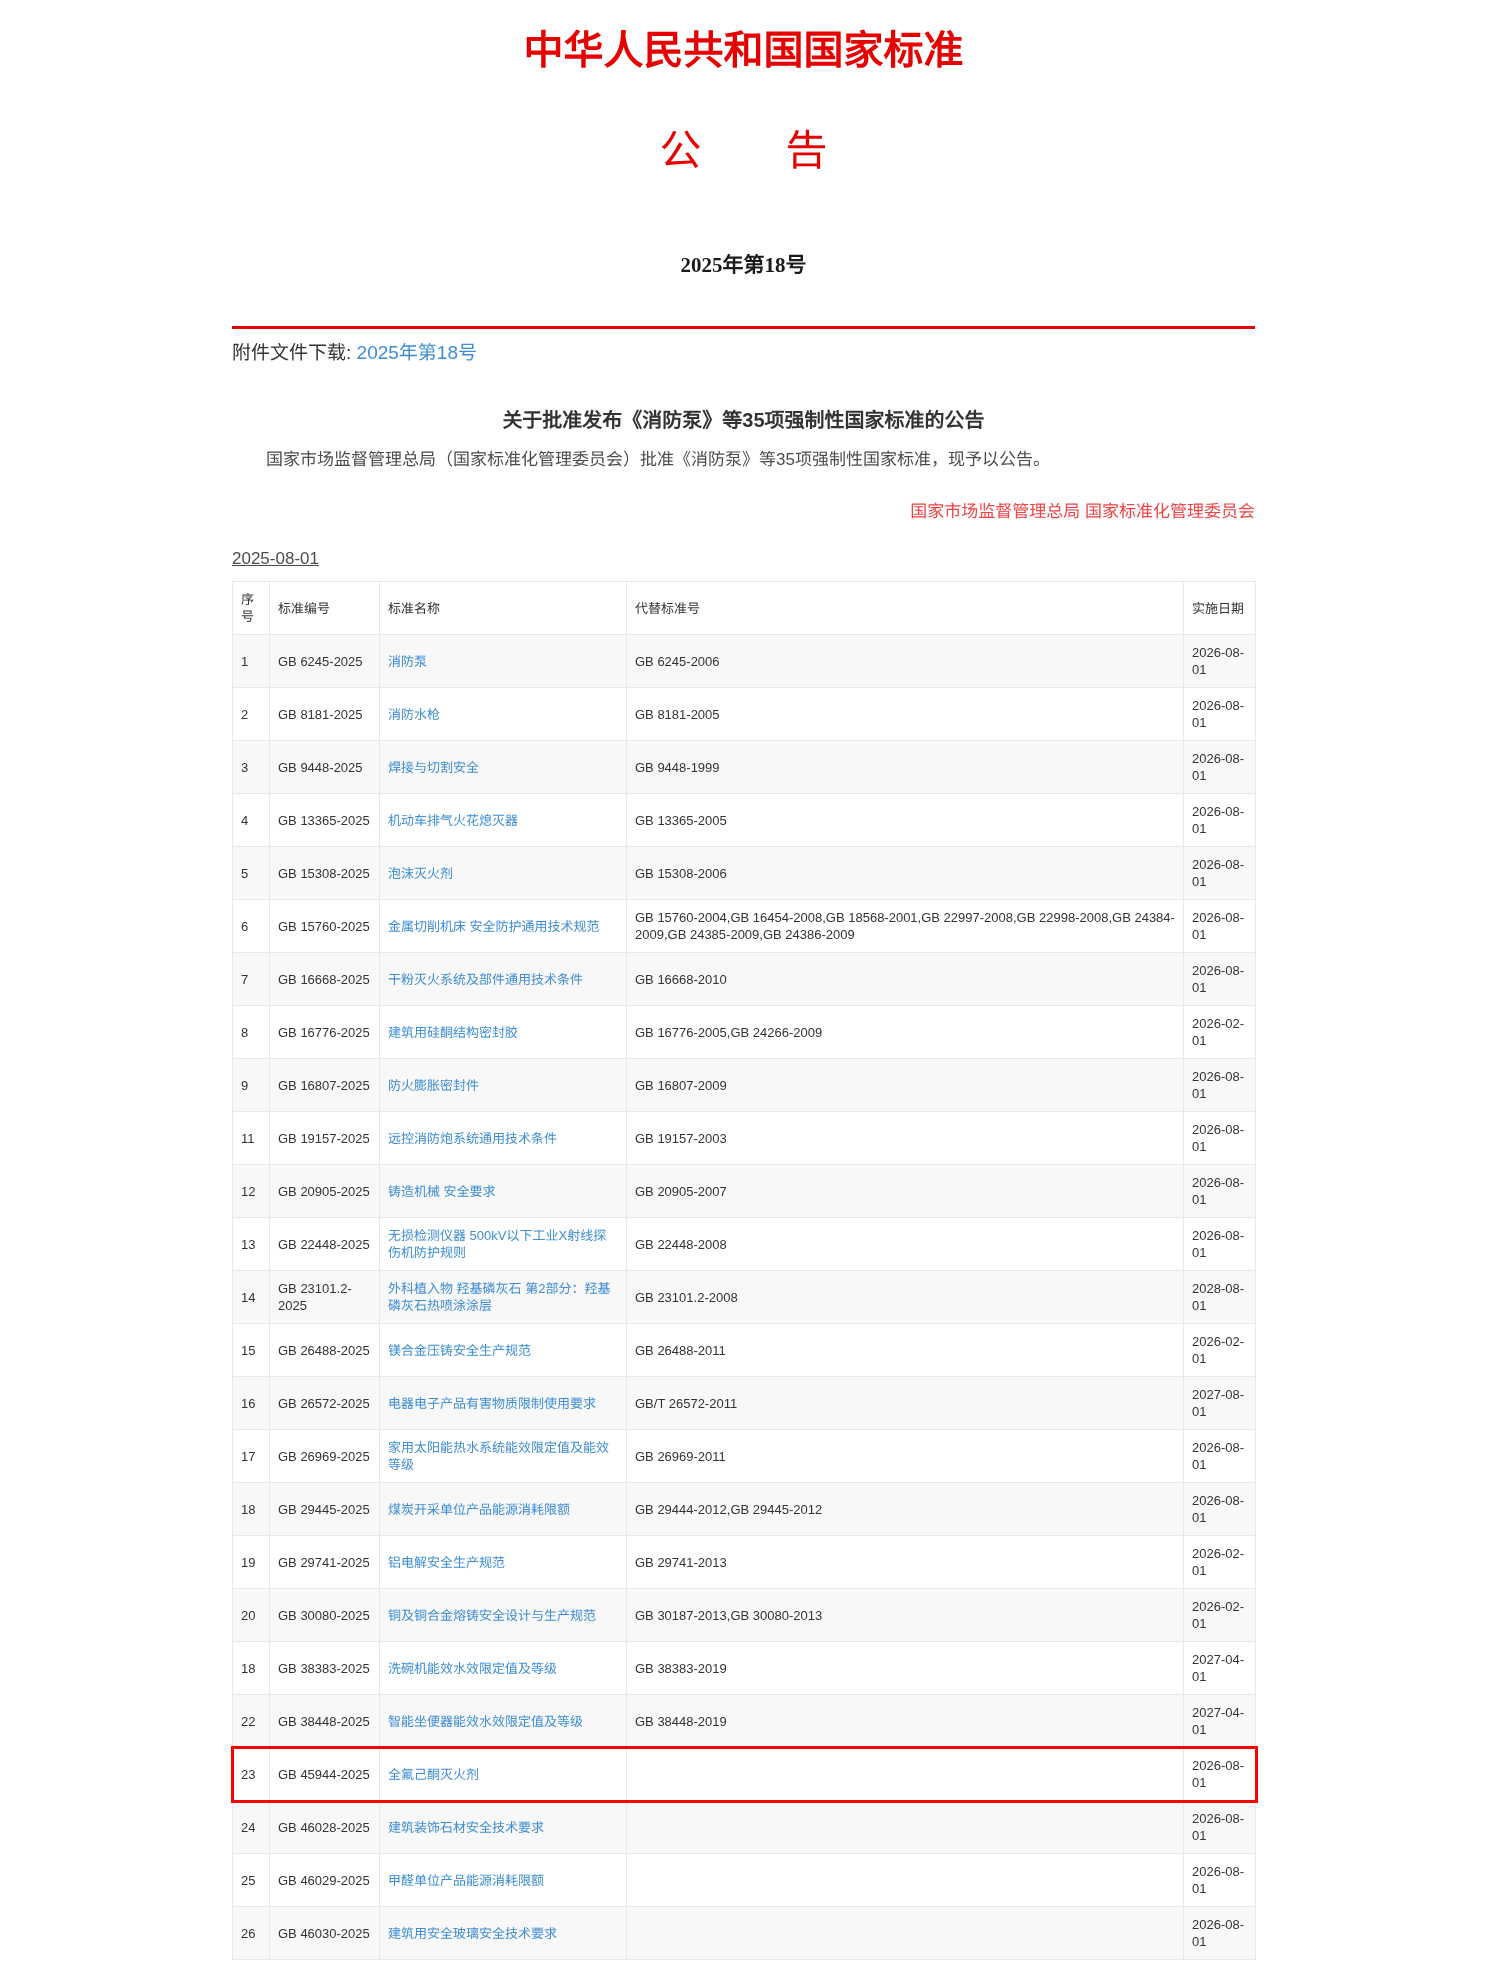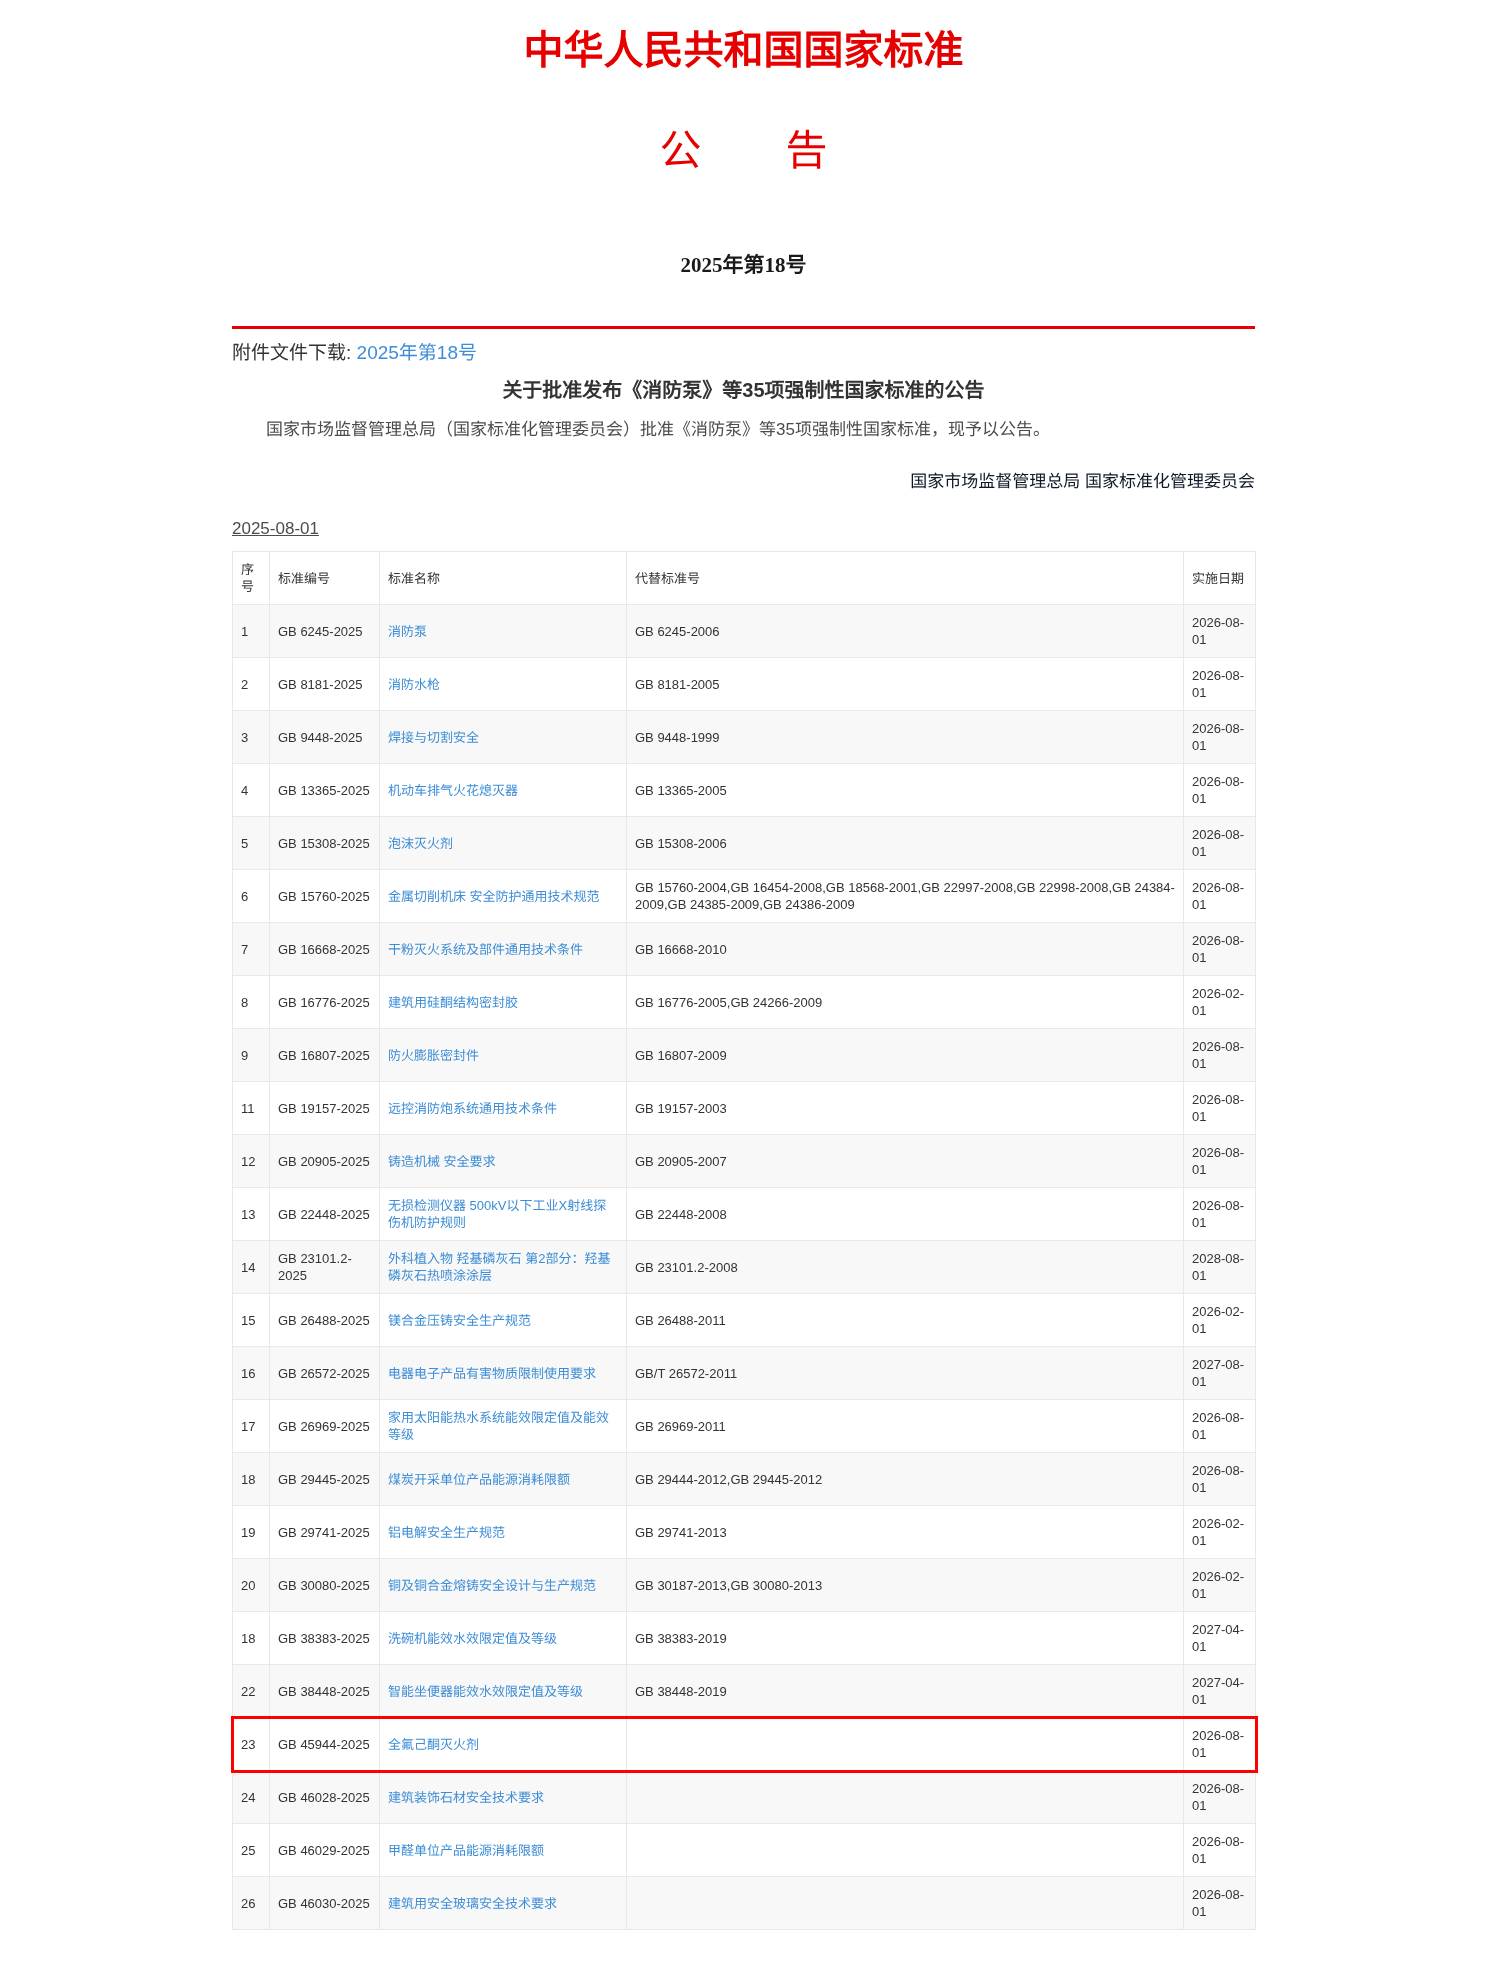--- a/index.html
+++ b/index.html
@@ -51,38 +51,38 @@
     margin-top: 8px;
     font-size: 19px;
     color: #333333;
   }
   .attachment-row a {
     color: #3e8dd6;
     text-decoration: none;
     cursor: pointer;
   }
   .notice-heading {
-    margin: 14px 0 0 0;
+    margin: 44px 0 0 0;
     text-align: center;
     font-size: 20px;
     font-weight: bold;
     color: #333333;
     line-height: 1.2;
   }
   .notice-body {
     margin: 17px 0 0 0;
     font-size: 17px;
     color: #4c4c4c;
     line-height: 22px;
     text-indent: 2em;
   }
   .notice-signature {
     margin: 26px 0 0 0;
     font-size: 17px;
-    color: #0f172a;
+    color: #ef4444;
     text-align: right;
   }
   .notice-date {
     margin: 27px 0 0 0;
     font-size: 17px;
     color: #4c4c4c;
     text-align: left;
     text-decoration: underline;
   }
   table.standards {

